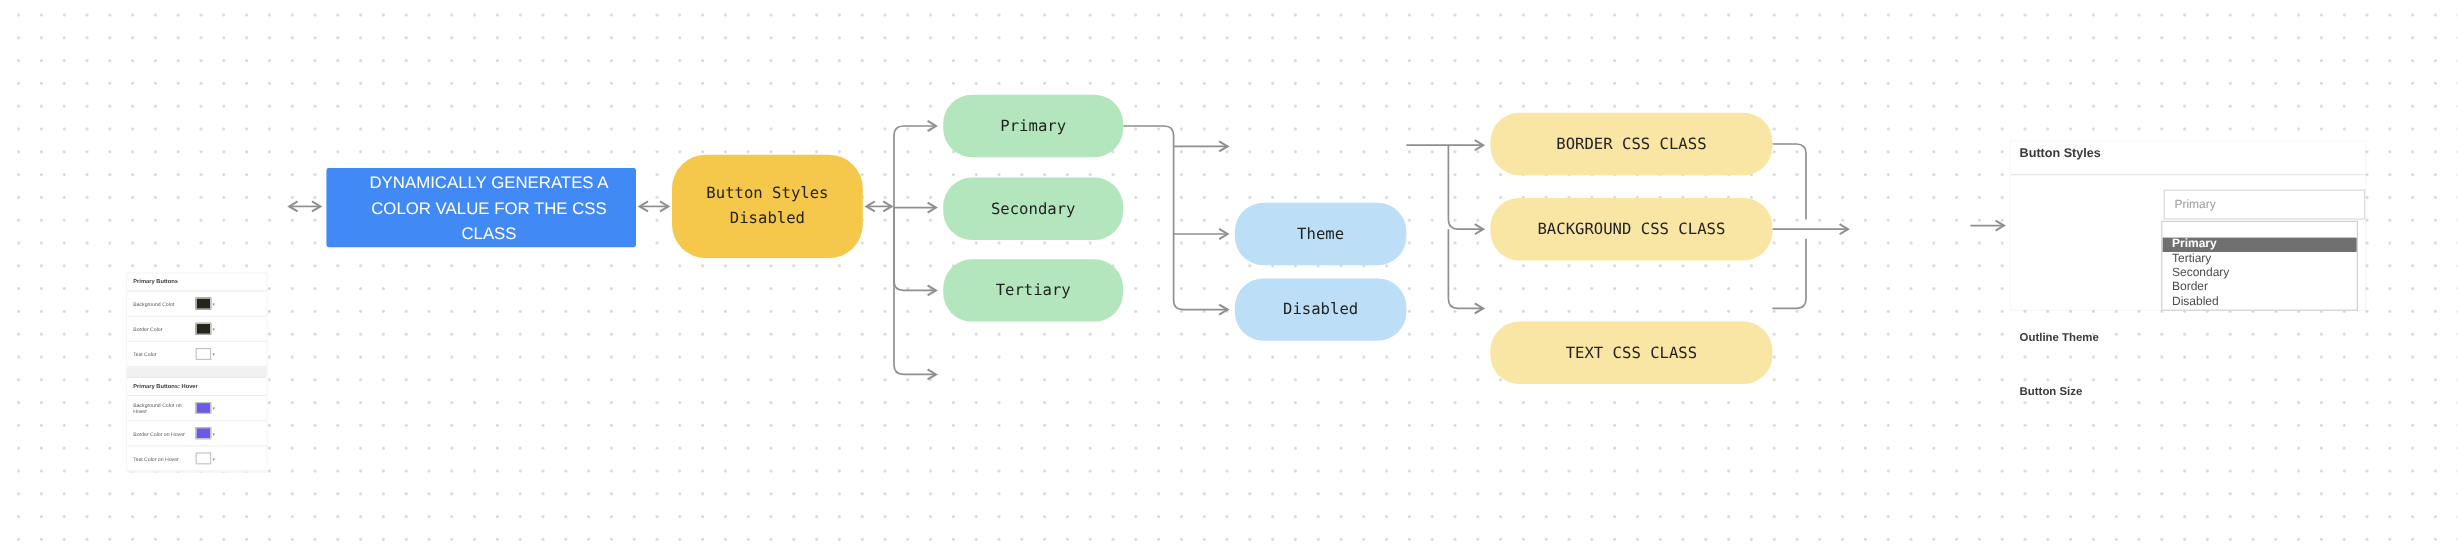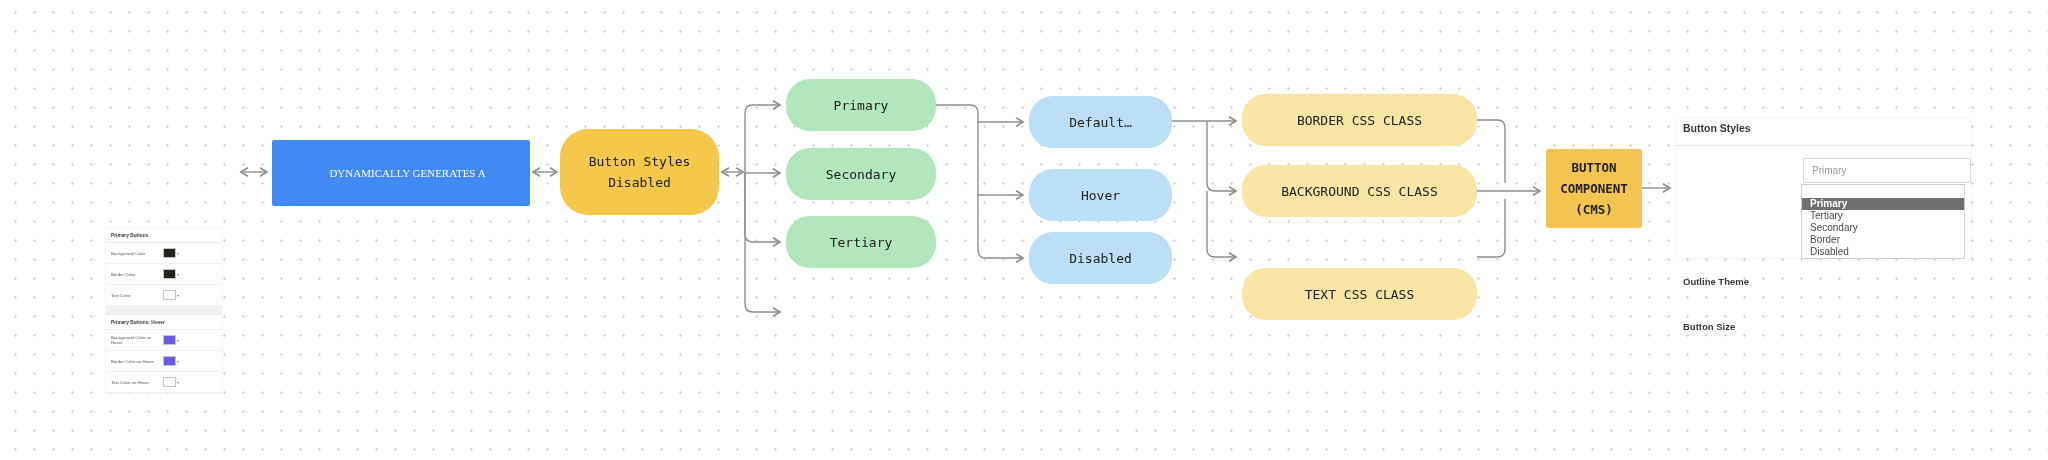--- a/index.html
+++ b/index.html
@@ -6,22 +6,22 @@
   body{font-family:"Liberation Sans",sans-serif;}
   .canvas{
     position:relative;width:2048px;height:460px;overflow:hidden;background:#ffffff;
     background-image:radial-gradient(circle,#d6d6d6 1px,rgba(0,0,0,0) 1.3px);
     background-size:19px 19px;background-position:6px 3px;
   }
   svg.wires{position:absolute;left:0;top:0;width:2048px;height:460px;pointer-events:none;}
   .node{position:absolute;display:flex;flex-direction:column;align-items:center;justify-content:center;
         font-family:"DejaVu Sans Mono",monospace;color:#222;text-align:center;box-sizing:border-box;}
   .n-yellow{background:#F5C84B;border-radius:28px;font-size:13px;font-weight:500;line-height:21px;}
-  .n-blue-rect{background:#4189F5;color:#ffffff;font-family:Liberation Serif, serif;
-               font-size:11px;font-weight:500;line-height:21px;border-radius:2px;padding-left:13px;}
+  .n-blue-rect{background:#4189F5;color:#ffffff;font-family:Liberation Sans, sans-serif;
+               font-size:14px;font-weight:500;line-height:21px;border-radius:2px;padding-left:13px;}
   .n-green{background:#B4E6BE;border-radius:24px;font-size:13px;font-weight:500;}
   .n-lblue{background:#BCDFF7;border-radius:24px;font-size:13px;font-weight:500;}
   .n-cream{background:#FAE6A4;border-radius:24px;font-size:13px;font-weight:500;}
   .n-cms{background:#F4C452;border-radius:3px;font-size:12.5px;font-weight:600;line-height:21px;}
 
   
   .cms-panel{position:absolute;left:1676px;top:118px;width:295px;height:140px;background:#ffffff;
              box-shadow:0 0 0 1px rgba(0,0,0,0.03);color:#3d3d3d;}
   .cms-title{position:absolute;left:7px;top:4px;font-size:10.5px;font-weight:bold;color:#3a3a3a;}
   .cms-divider{position:absolute;left:0;top:27px;width:295px;height:1px;background:#e6e6e6;}
@@ -74,62 +74,55 @@
       <path d="M1477 120 H1497 Q1505 120 1505 128 V183"></path>
       <path d="M1477 257 H1497 Q1505 257 1505 249 V199"></path>
       <path d="M1477 191 H1540" marker-end="url(#arw)"></path>
       <path d="M1642 188 H1670" marker-end="url(#arw)"></path>
     </g>
   </svg>
 
 
   <div class="node n-blue-rect" style="left:272px;top:140px;width:258px;height:66px;">
     <span>DYNAMICALLY GENERATES A</span>
+    <span>COLOR VALUE FOR THE CSS CLASS</span>
   </div>
 
   <div class="node n-yellow" style="left:560px;top:129px;width:159px;height:86px;">
     <span>Button Styles</span>
     <span>Disabled</span>
   </div>
 
   <div class="node n-green" style="left:786px;top:79px;width:150px;height:52px;">
     <span>Primary</span>
   </div>
   <div class="node n-green" style="left:786px;top:148px;width:150px;height:52px;">
     <span>Secondary</span>
   </div>
   <div class="node n-green" style="left:786px;top:216px;width:150px;height:52px;">
     <span>Tertiary</span>
   </div>
 
-  <div class="node n-lblue" style="left:1029px;top:96px;width:143px;height:52px;">
-    <span>Default…</span>
-  </div>
   <div class="node n-lblue" style="left:1029px;top:169px;width:143px;height:52px;">
-    <span>Hover</span>
+    <span>Theme</span>
   </div>
   <div class="node n-lblue" style="left:1029px;top:232px;width:143px;height:52px;">
     <span>Disabled</span>
   </div>
 
   <div class="node n-cream" style="left:1242px;top:94px;width:235px;height:52px;">
     <span>BORDER CSS CLASS</span>
   </div>
   <div class="node n-cream" style="left:1242px;top:165px;width:235px;height:52px;">
     <span>BACKGROUND CSS CLASS</span>
   </div>
   <div class="node n-cream" style="left:1242px;top:231px;width:235px;height:52px;margin-top:37px;">
     <span>TEXT CSS CLASS</span>
   </div>
 
-  <div class="node n-cms" style="left:1546px;top:149px;width:96px;height:79px;">
-    <span>BUTTON</span>
-    <span>COMPONENT</span>
-    <span>(CMS)</span>
-  </div>
 
   <div class="mini-panel">
     <div class="mp-head">Primary Buttons</div>
 
     <div class="mp-row">
       <span class="mp-label">Background Color</span>
       <span class="mp-swatch" style="background: rgb(38, 37, 27);"></span>
       <span class="mp-caret">▾</span>
     </div>
     <div class="mp-row">

